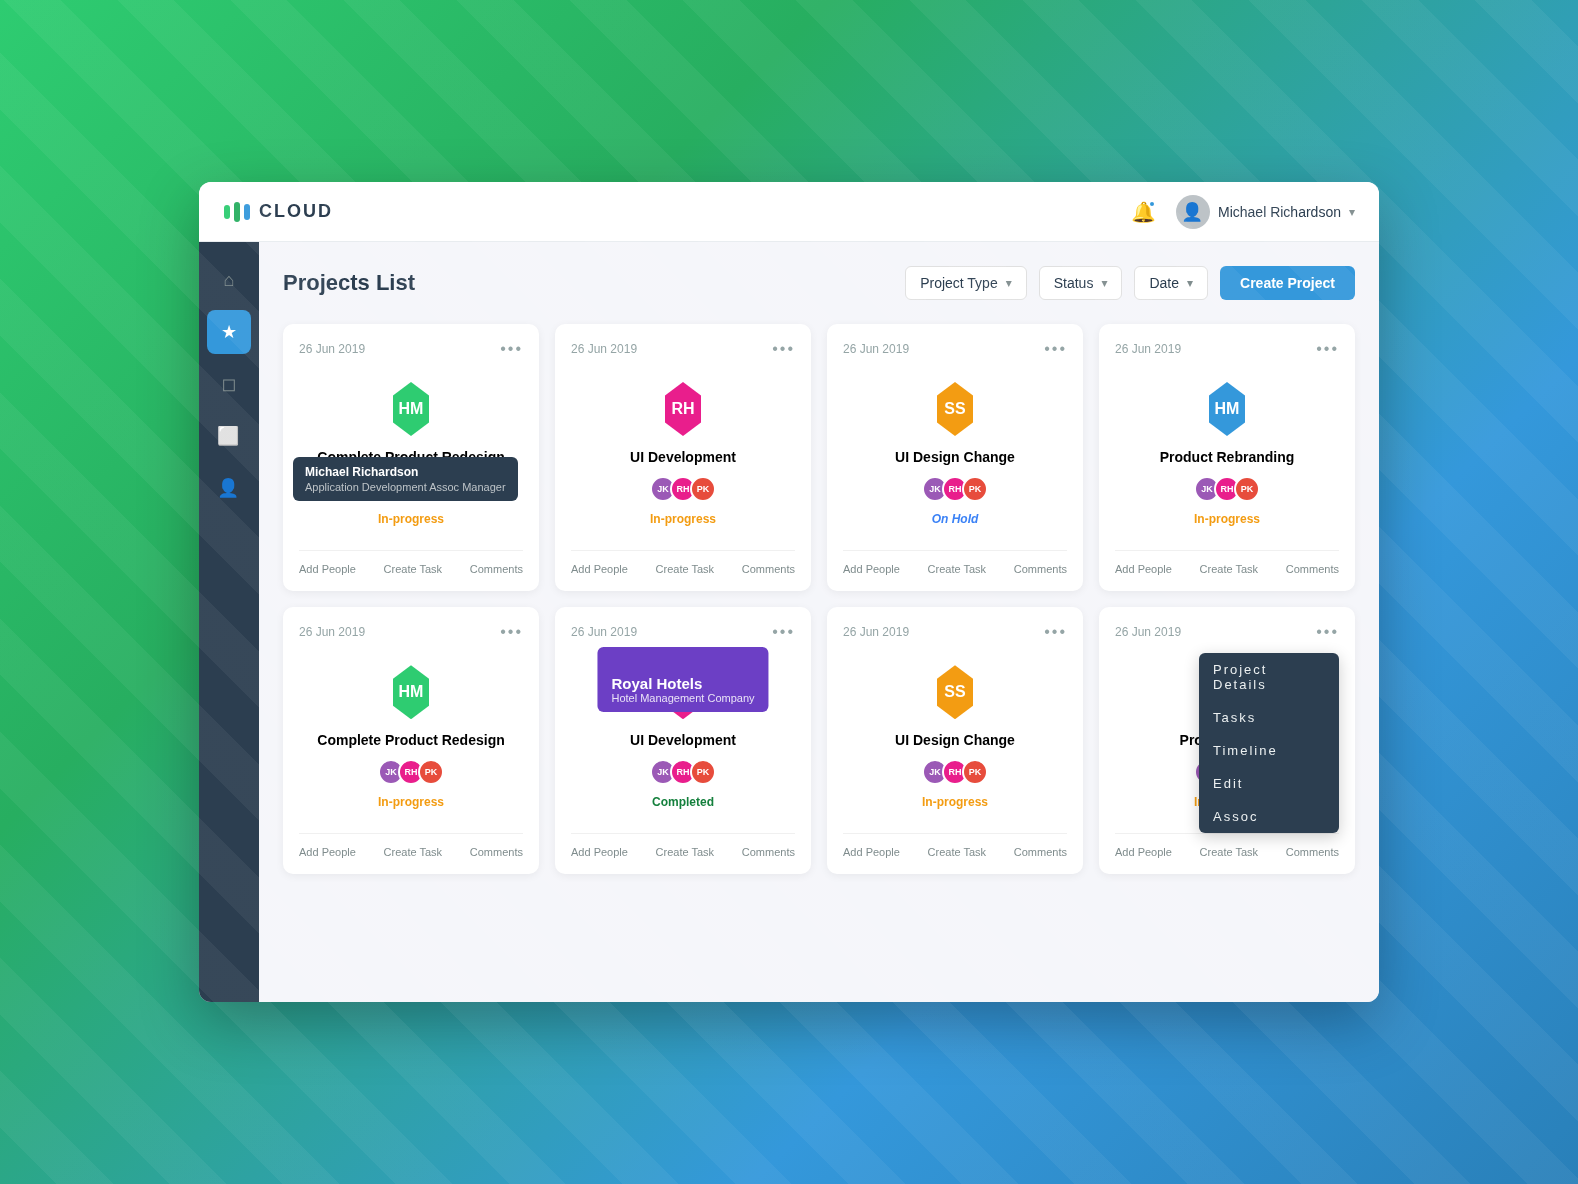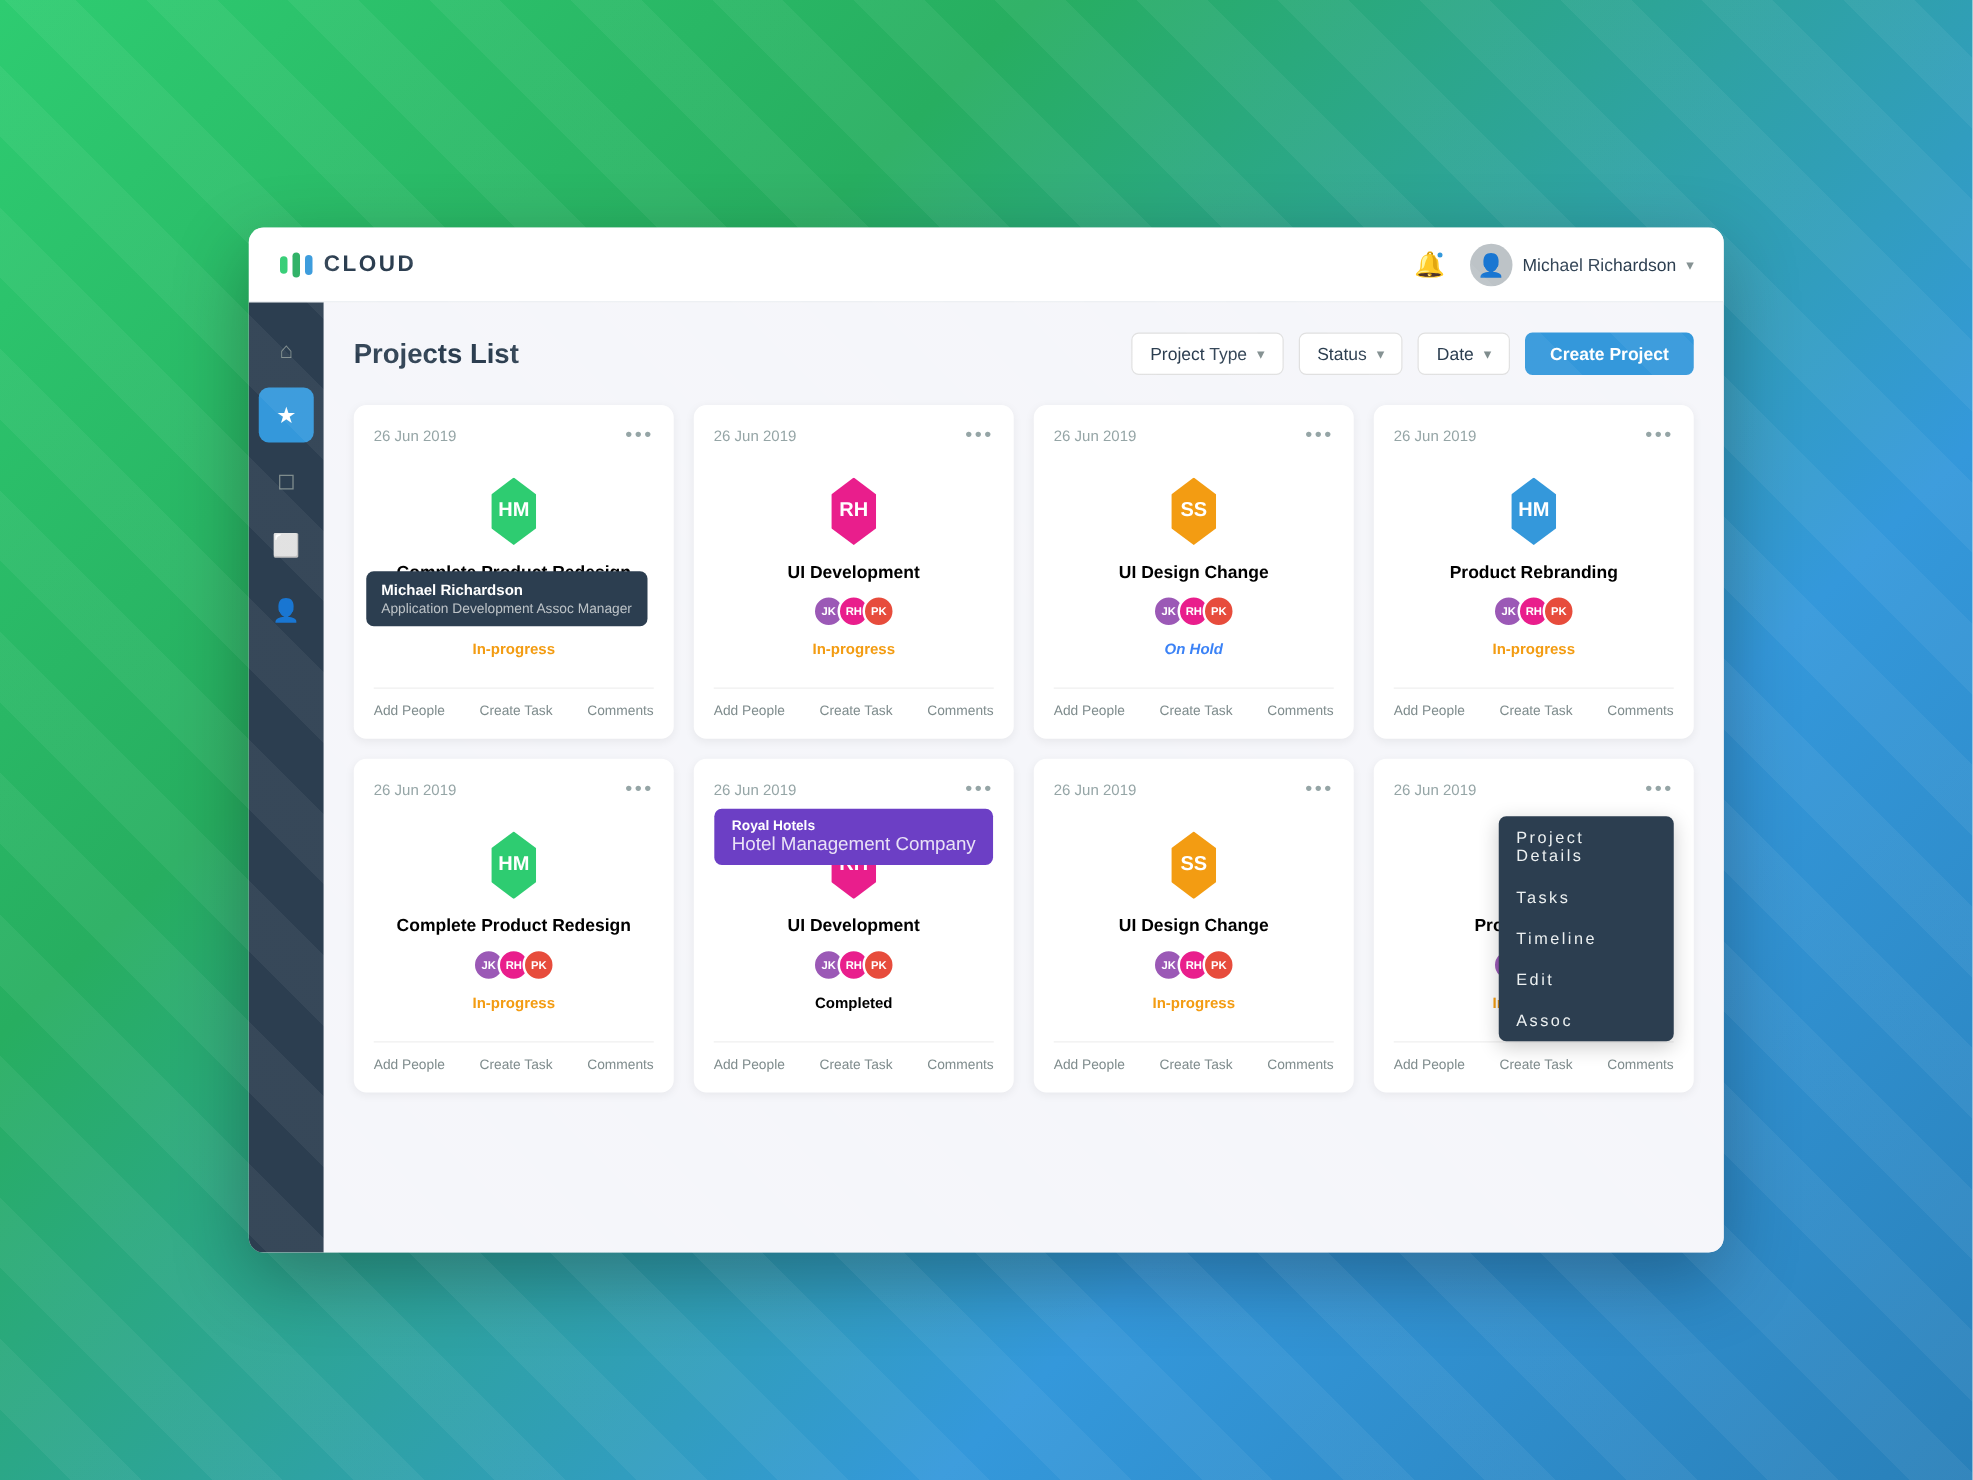--- a/index.html
+++ b/index.html
@@ -280,21 +280,21 @@
       margin-left: -6px;
     }
     .avatar-sm:first-child { margin-left: 0; }
     .status-badge {
       font-size: 12px;
       font-weight: 600;
       margin-bottom: 8px;
     }
     .status-inprogress { color: #f39c12; }
     .status-onhold { color: #3b82f6; font-style: italic; }
-    .status-completed { color: #000000; }
+    .status-completed { color: #15803d; }
     .card-divider {
       width: 100%;
       height: 1px;
       background: #f0f0f0;
       margin: 8px 0;
     }
     .card-footer {
       display: flex;
       justify-content: space-between;
       padding-top: 4px;
@@ -538,22 +538,22 @@
               <span class="card-action">Comments</span>
             </div>
   </div>
           <div class="project-card" style="position: relative;">
     <div class="card-header">
       <span class="card-date">26 Jun 2019</span>
       <span class="card-menu" style="position:relative;">•••</span>
     </div>
     <div class="card-body">
       <div class="tooltip-purple" style="top:40px;left:50%;transform:translateX(-50%);">
-      <div style="font-weight:700;font-size:11px;">Royal Hotels</div>
-      <div style="font-size:15px;opacity:0.85;">Hotel Management Company</div>
+      <div style="font-weight:700;font-size:15px;margin-top:20px;">Royal Hotels</div>
+      <div style="font-size:11px;opacity:0.85;">Hotel Management Company</div>
     </div>
       <div class="project-icon" style="background:#e91e8c">RH</div>
       <div class="project-name">UI Development</div>
       <div class="avatar-group">
                 <div class="avatar-sm" style="background:#9b59b6">JK</div>
                 <div class="avatar-sm" style="background:#e91e8c">RH</div>
                 <div class="avatar-sm" style="background:#e74c3c">PK</div>
               </div>
       <div class="status-badge status-completed">Completed</div>
     </div>

